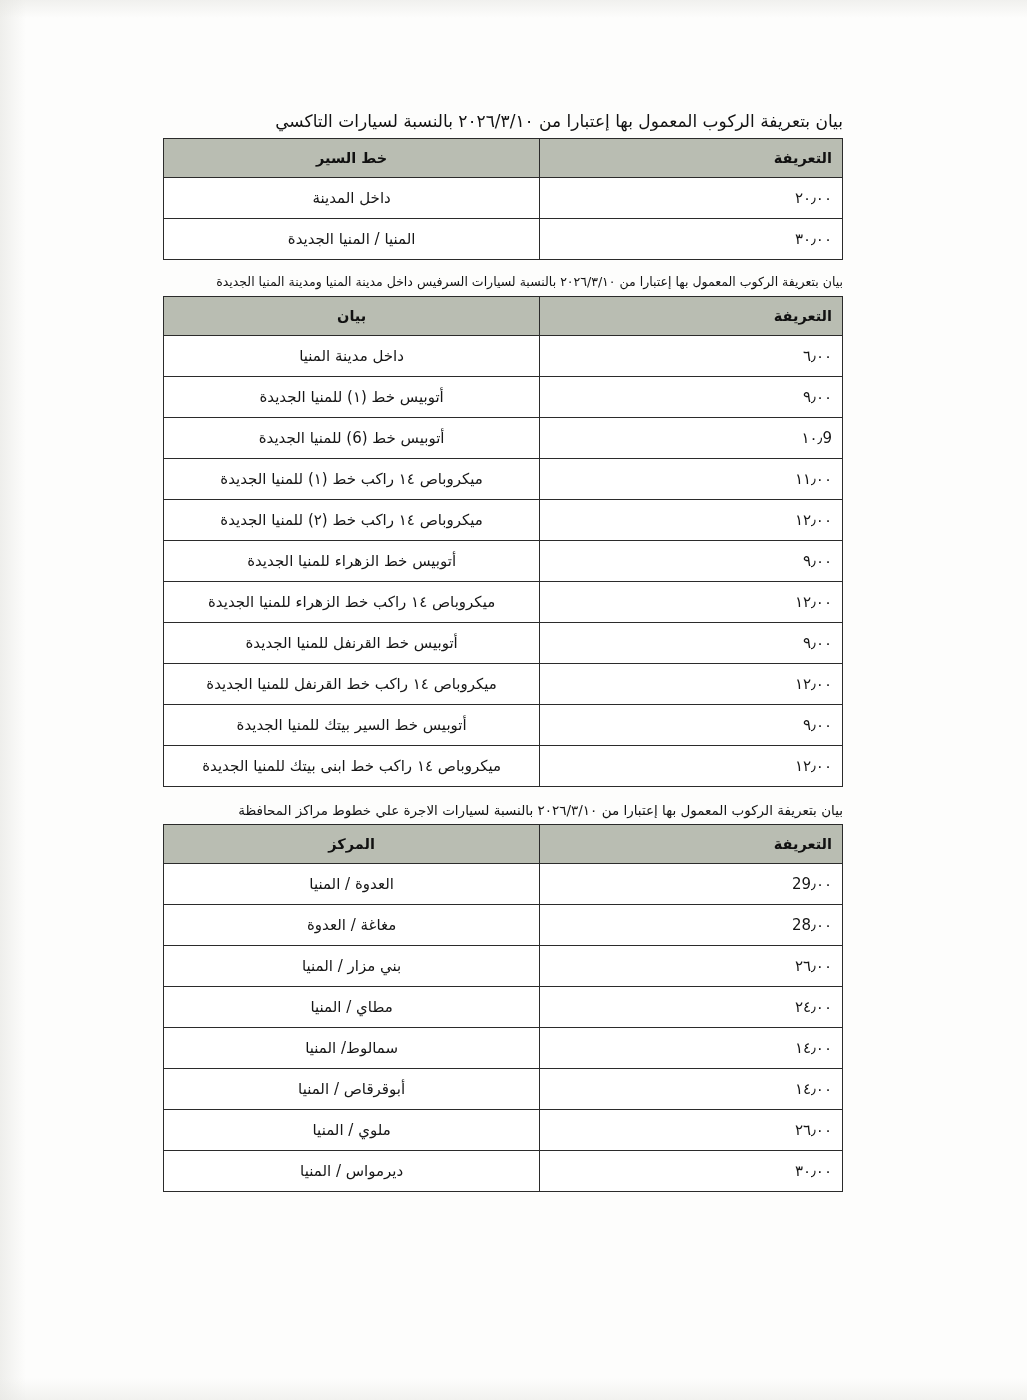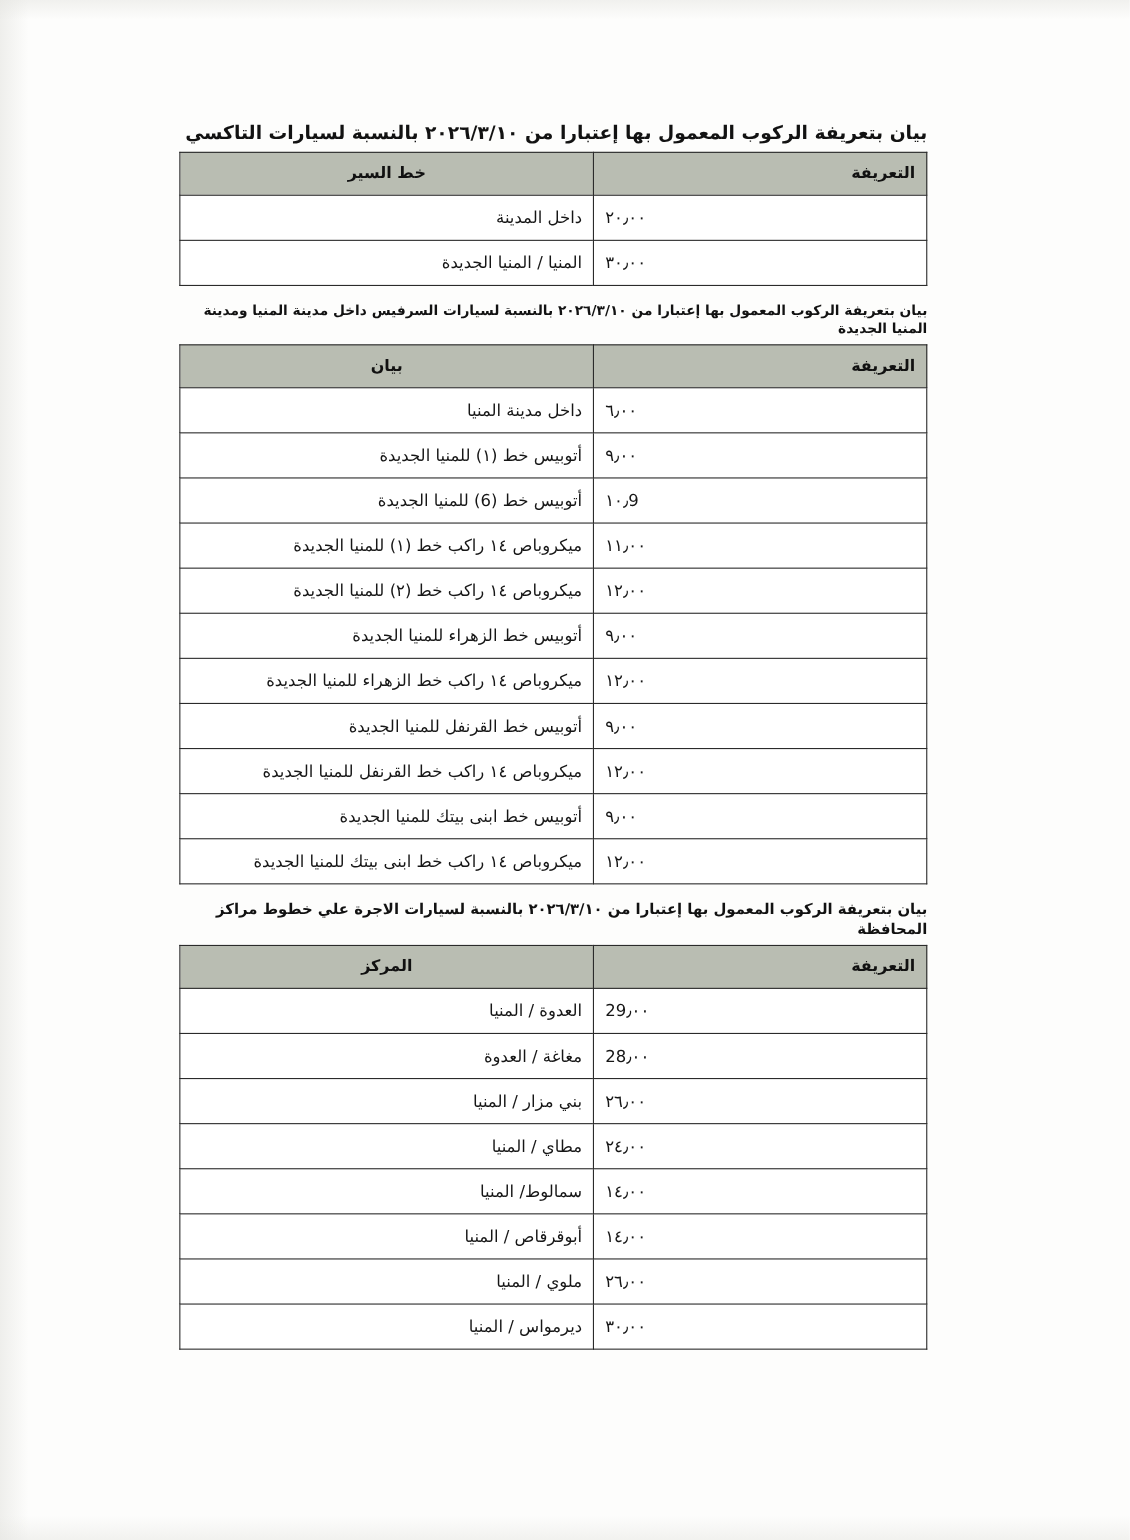--- a/index.html
+++ b/index.html
@@ -41,21 +41,21 @@
   .content {
     position: absolute;
     left: 163px;
     top: 110px;
     width: 680px;
   }
   .section {
     margin-bottom: 6px;
   }
   .section-title {
-    font-weight: bold;
+    font-weight: normal;
     color: #121212;
     margin: 0 0 5px 0;
     line-height: 1.35;
     text-align: right;
     letter-spacing: -0.2px;
   }
   .title-lg {
     font-size: 17px;
   }
   .title-sm {
@@ -86,26 +86,26 @@
     color: #111;
   }
   .col-fare {
     width: 41.5%;
     text-align: right;
   }
   .col-route {
     text-align: center;
   }
   td.fare {
-    text-align: left;
+    text-align: right;
     font-size: 16px;
     letter-spacing: 1px;
   }
   td.route {
-    text-align: right;
+    text-align: center;
     font-size: 15px;
   }
   .t2 td, .t2 th { height: 41px; }
   .t2 td.route { font-size: 15px; }
   .t3 td, .t3 th { height: 41px; }
   .sec2-title { margin-top: 14px; }
   .sec3-title { margin-top: 14px; }
 </style>
 </head>
 <body>
@@ -180,21 +180,21 @@
           <tr>
             <td class="fare">٩٫٠٠</td>
             <td class="route">أتوبيس خط القرنفل للمنيا الجديدة</td>
           </tr>
           <tr>
             <td class="fare">١٢٫٠٠</td>
             <td class="route">ميكروباص ١٤ راكب خط القرنفل للمنيا الجديدة</td>
           </tr>
           <tr>
             <td class="fare">٩٫٠٠</td>
-            <td class="route">أتوبيس خط ابنى بيتك للمنيا الجديدة</td>
+            <td class="route">أتوبيس خط السير بيتك للمنيا الجديدة</td>
           </tr>
           <tr>
             <td class="fare">١٢٫٠٠</td>
             <td class="route">ميكروباص ١٤ راكب خط ابنى بيتك للمنيا الجديدة</td>
           </tr>
         </tbody>
       </table>
     </div>
 
     <div class="section">

